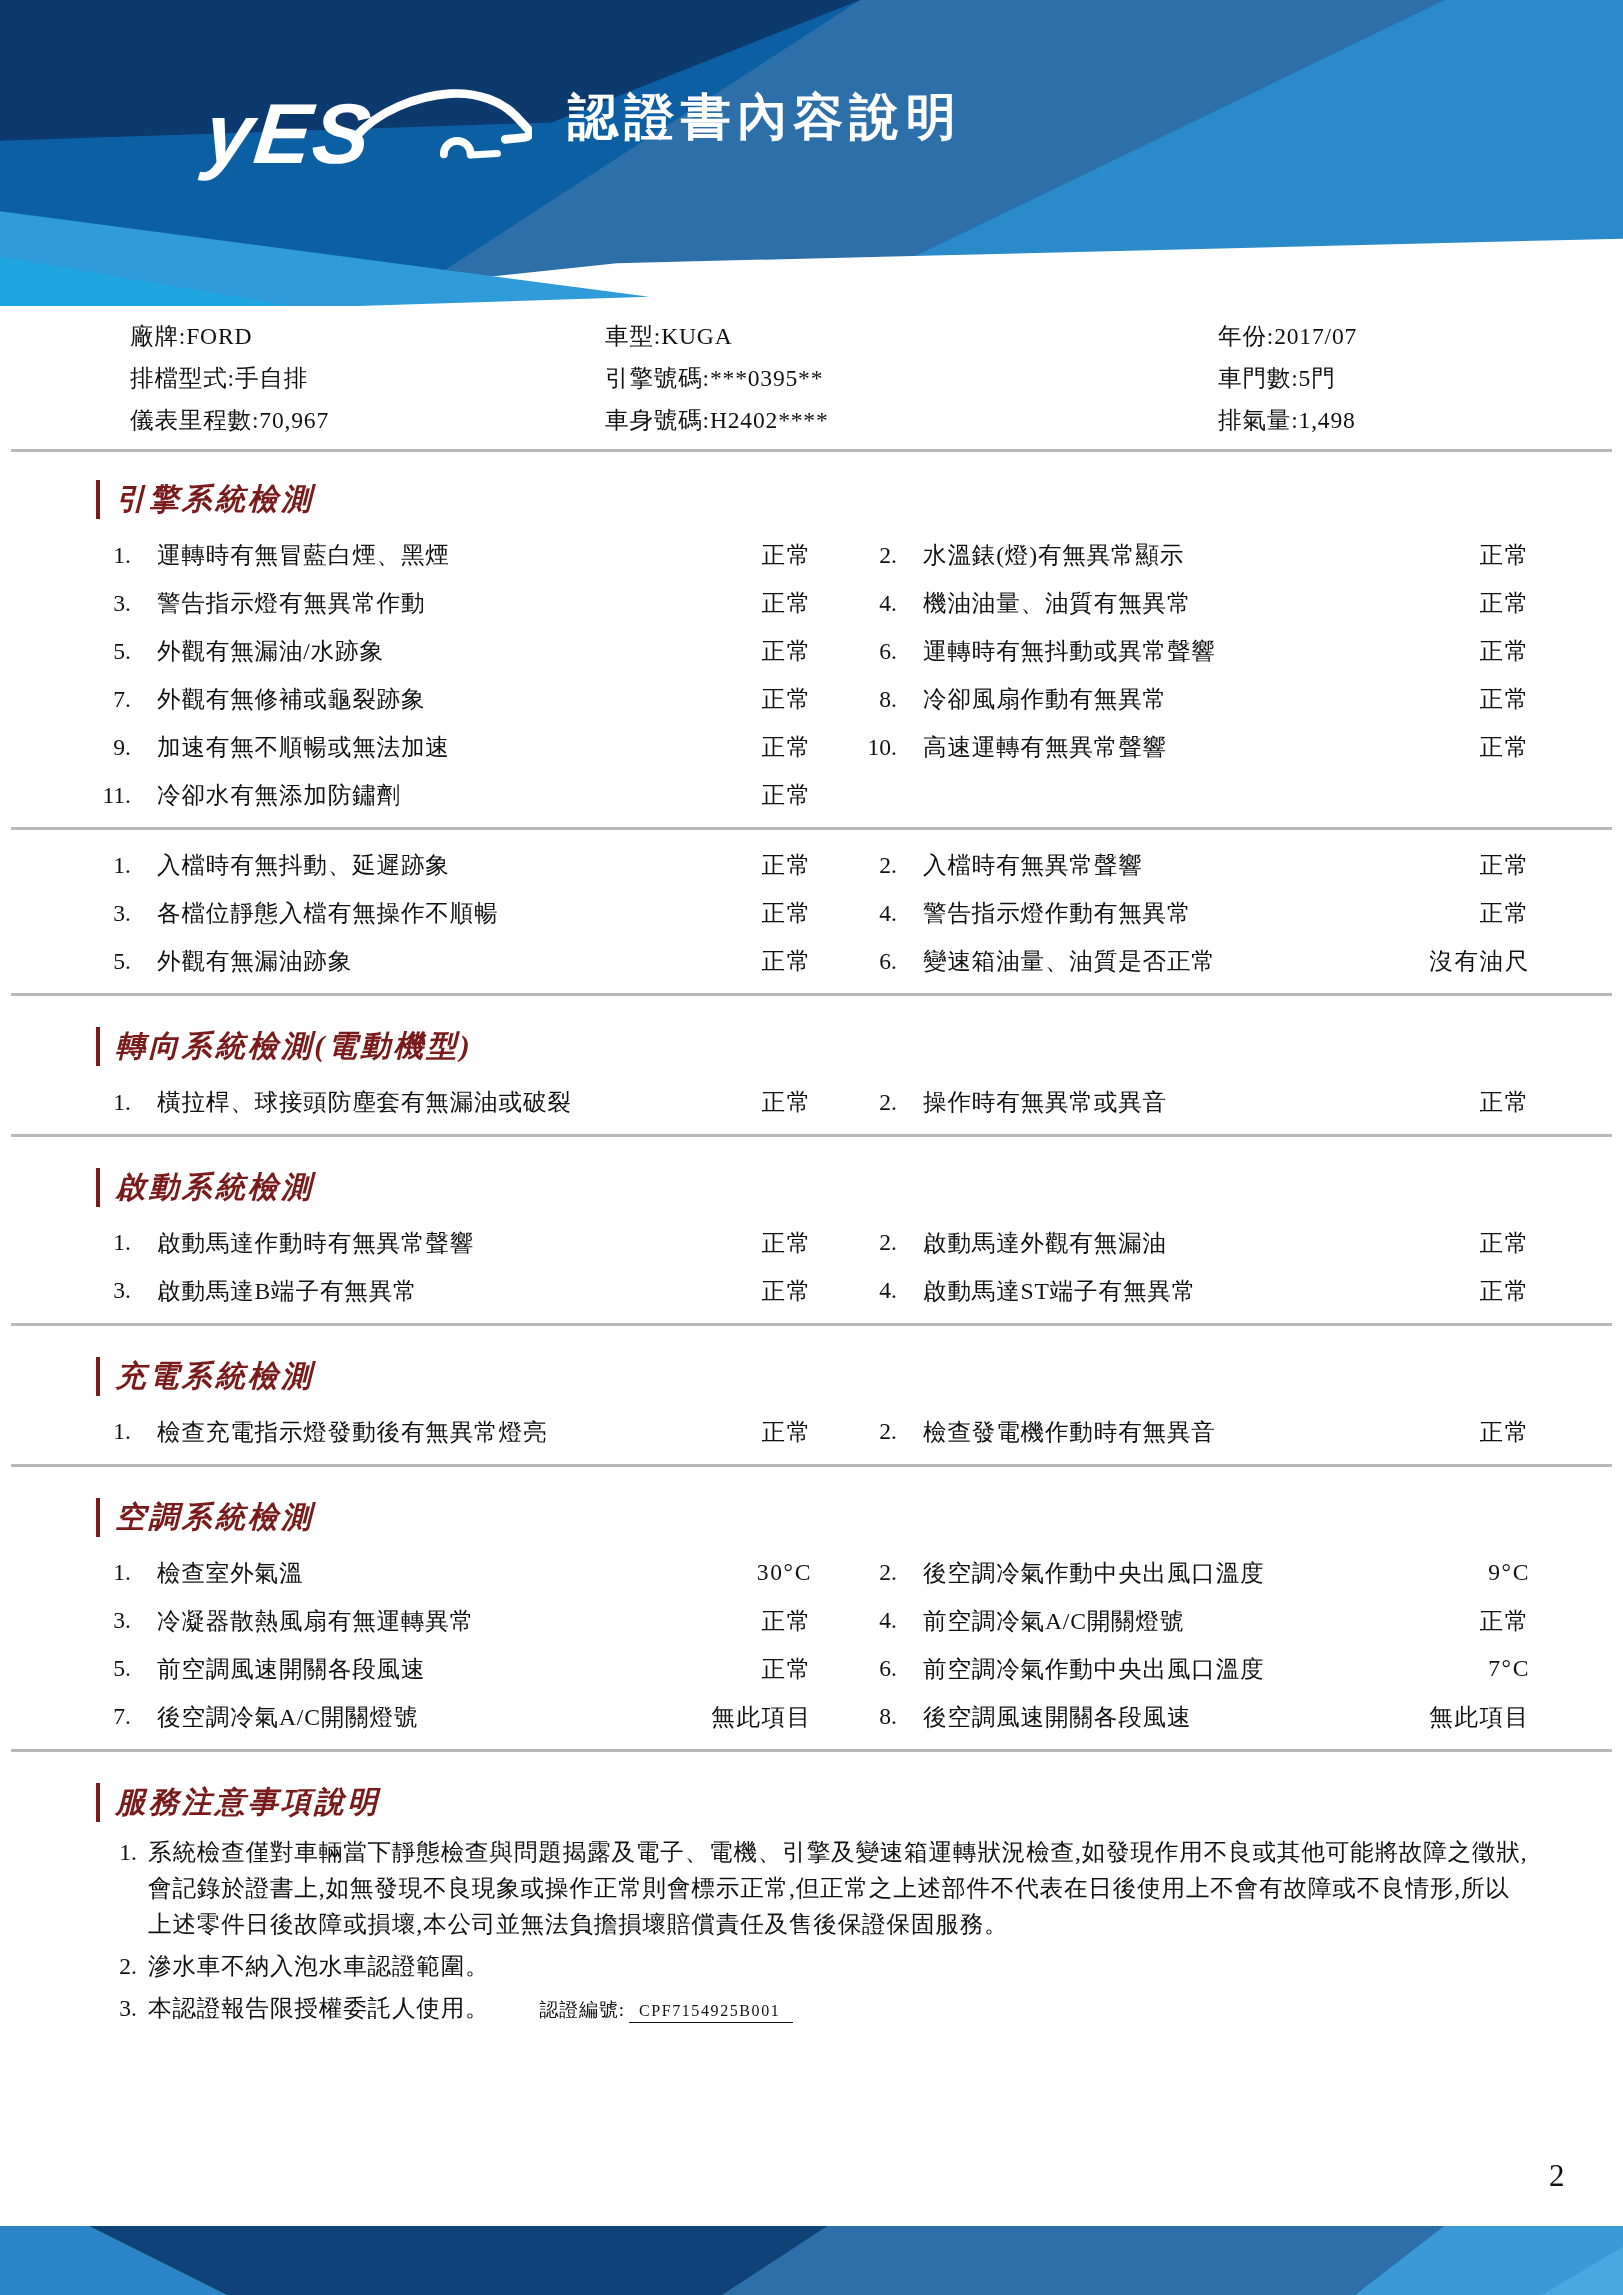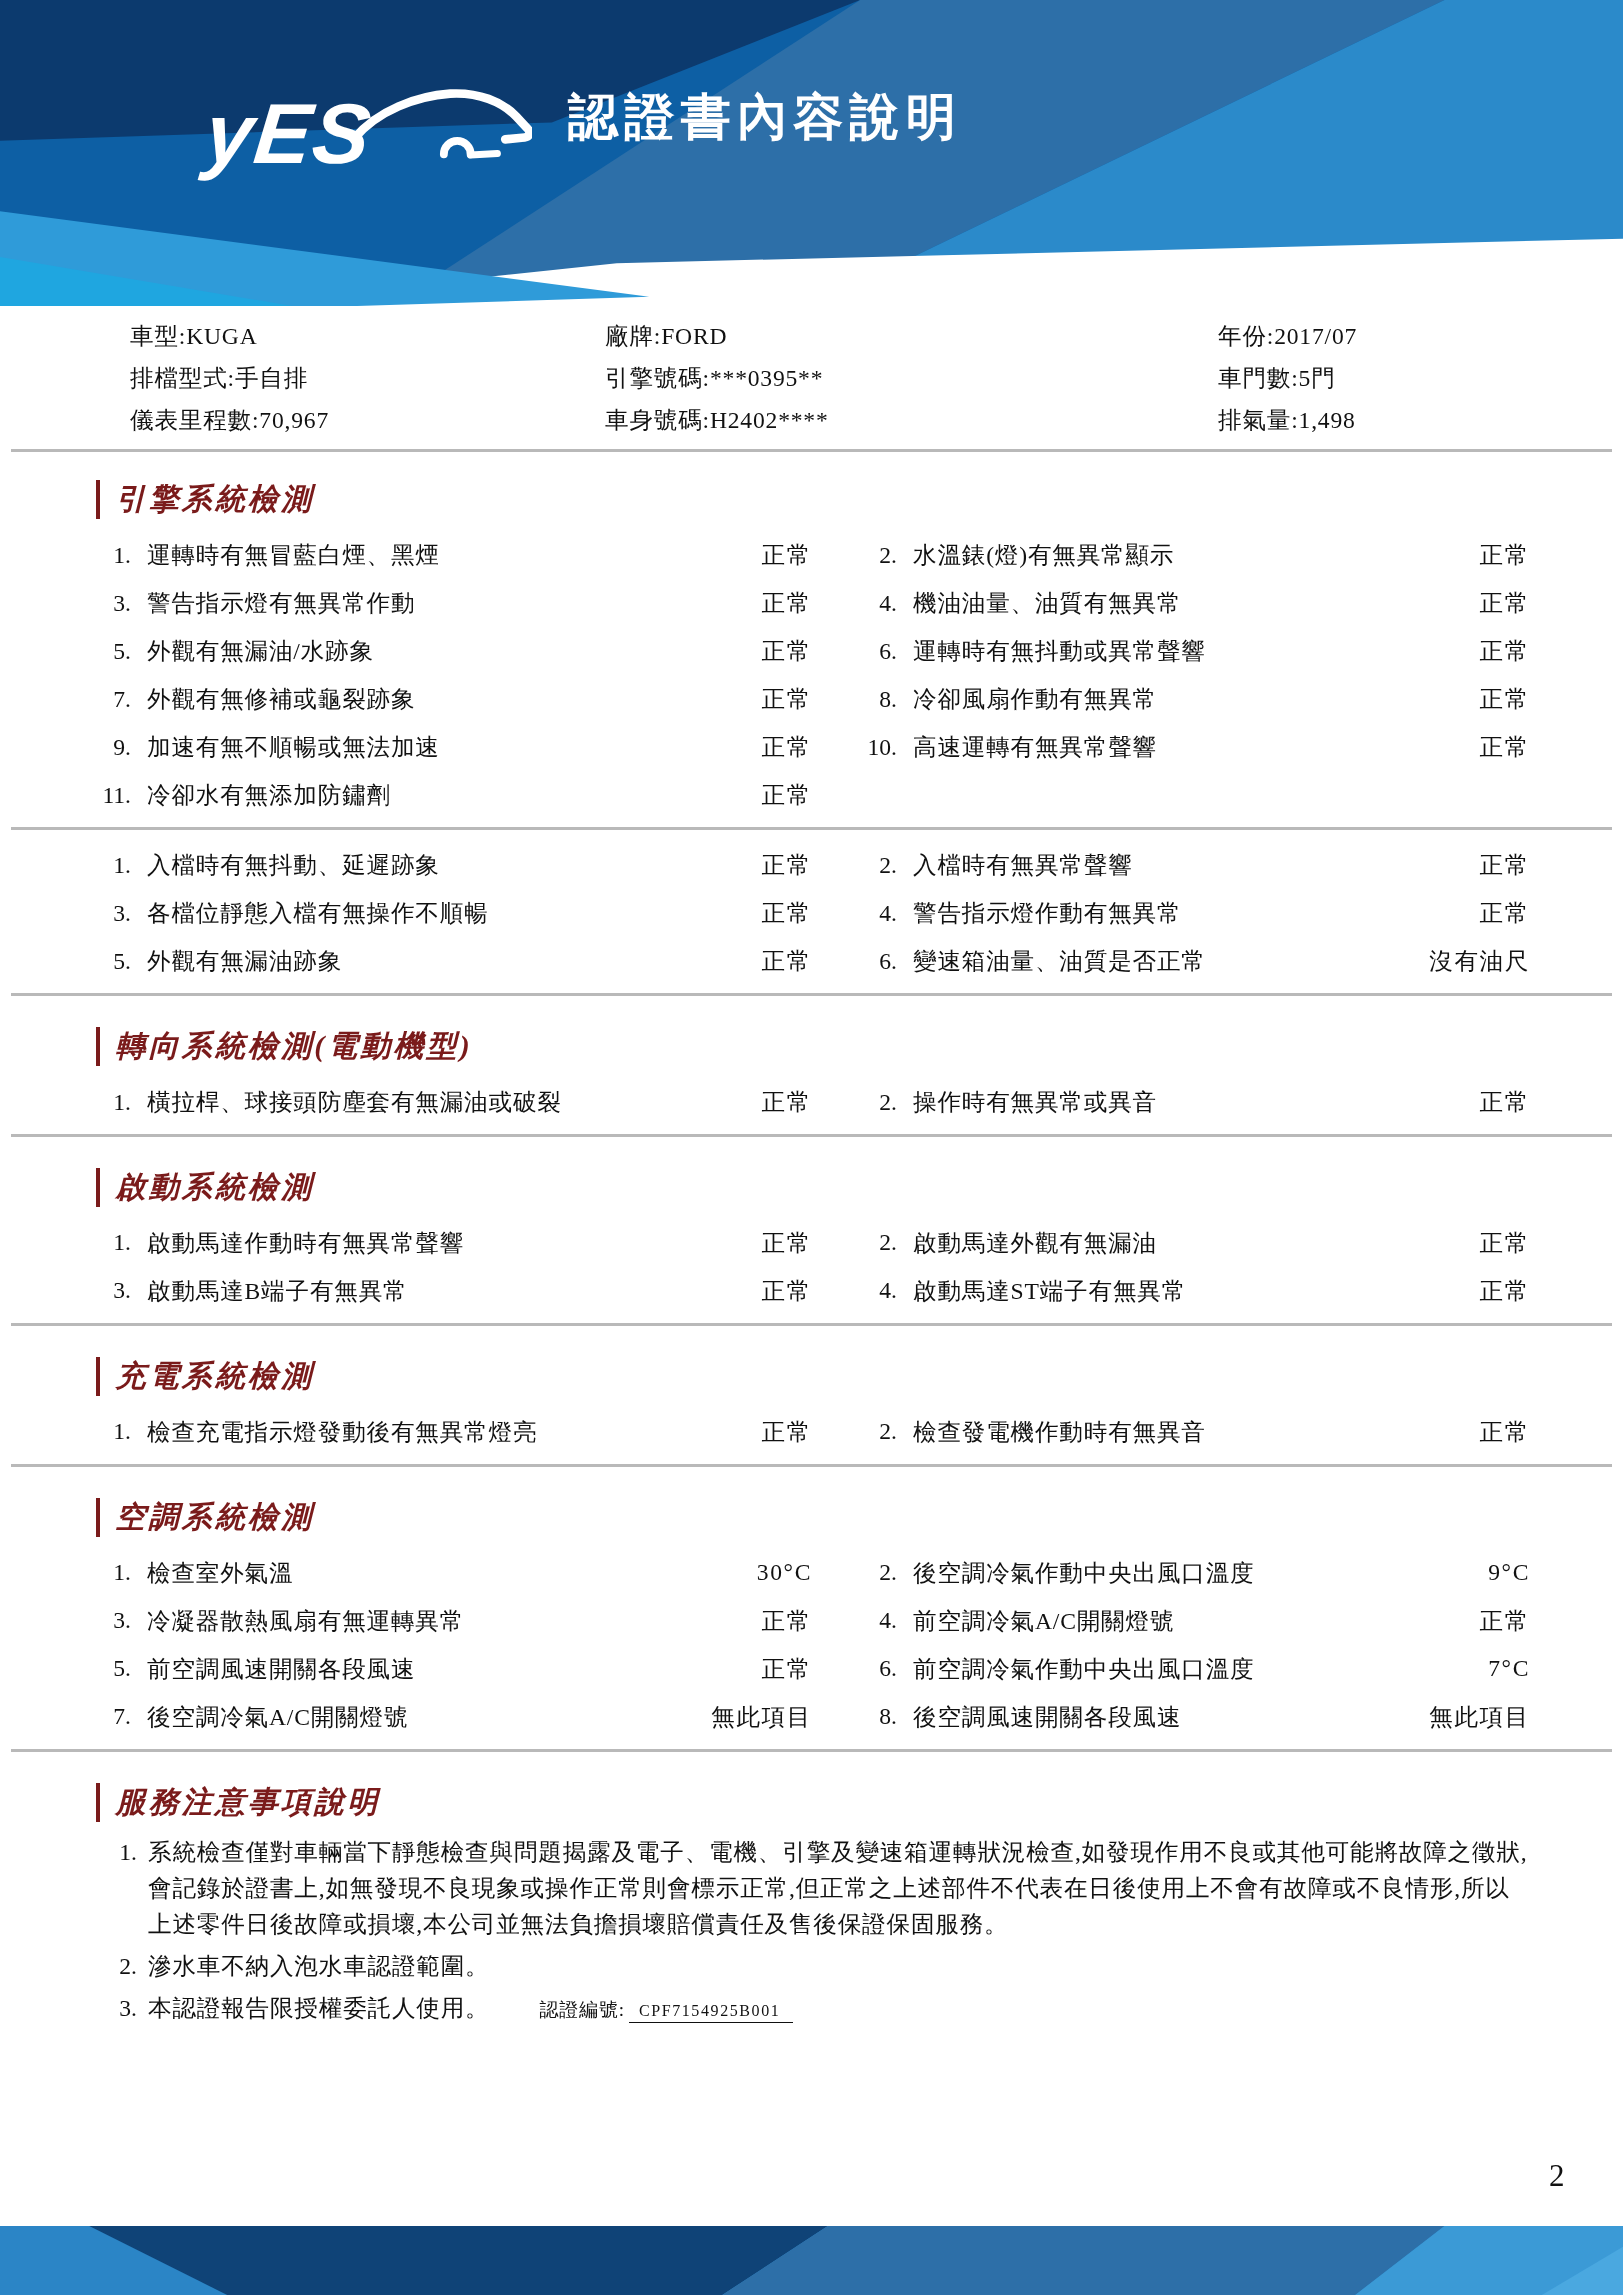--- a/index.html
+++ b/index.html
@@ -32,21 +32,21 @@
 
   
   .sec-head { display:flex; align-items:center; gap:15.7px; margin:30px 0 0 96px;font-style:italic; }
   .sec-head.first { margin-top:27px; }
   .sec-bar { width:3.9px; height:39px; background:#7a1b1b; flex:none; }
   .sec-title { font-size:30px; color:#7a1b1b; font-weight:bold; letter-spacing:3.1px; }
 
   .items { display:grid; grid-template-columns:719px 1fr; column-gap:47px; margin:11px 93px 0 93px; }
   .item { display:flex; align-items:center; height:48px; font-size:23.6px; }
   .item .num { width:38px; text-align:right; flex:none; }
-  .item .q { margin-left:16px; letter-spacing:0.8px; white-space:nowrap; }
+  .item .q { margin-left:26px; letter-spacing:0.8px; white-space:nowrap; }
   .item .a { margin-left:auto; letter-spacing:1.6px; white-space:nowrap;text-align:center; }
 
   
   .notes-list { margin:11px 93px 0 102px; }
   .note { display:flex; align-items:baseline; margin-top:6.3px; }
   .note .nnum { width:35px; text-align:right; flex:none; font-size:23.6px; }
   .note .ntext { margin-left:11px; font-size:23.6px; line-height:36px; letter-spacing:0.8px; max-width:1390px; }
   .cert { display:flex; align-items:baseline; margin-left:50px; white-space:nowrap; }
   .cert-label { font-size:19px; letter-spacing:0.8px; }
   .cert-value { font-size:16px; letter-spacing:1.6px; border-bottom:1.6px solid #111; padding:0 12.6px 1.6px 9.4px; margin-left:4.7px; }
@@ -83,22 +83,22 @@
           <path d="M118 112 a17 17 0 0 1 34 0" fill="none" stroke="#ffffff" stroke-width="10" stroke-linecap="round"></path>
           <path d="M152 113 l34 -2" fill="none" stroke="#ffffff" stroke-width="9" stroke-linecap="round"></path>
         </svg>
       </div>
       <h1 class="hdr-title">認證書內容說明</h1>
     </div>
   </header>
 
   <section class="vinfo">
     <div class="vrow">
+      <div class="vcell"><span>廠牌:</span><span>FORD</span></div>
       <div class="vcell"><span>車型:</span><span>KUGA</span></div>
-      <div class="vcell"><span>廠牌:</span><span>FORD</span></div>
       <div class="vcell"><span>年份:</span><span>2017/07</span></div>
     </div>
     <div class="vrow">
       <div class="vcell"><span>排檔型式:</span><span>手自排</span></div>
       <div class="vcell"><span>引擎號碼:</span><span>***0395**</span></div>
       <div class="vcell"><span>車門數:</span><span>5門</span></div>
     </div>
     <div class="vrow">
       <div class="vcell"><span>儀表里程數:</span><span>70,967</span></div>
       <div class="vcell"><span>車身號碼:</span><span>H2402****</span></div>

